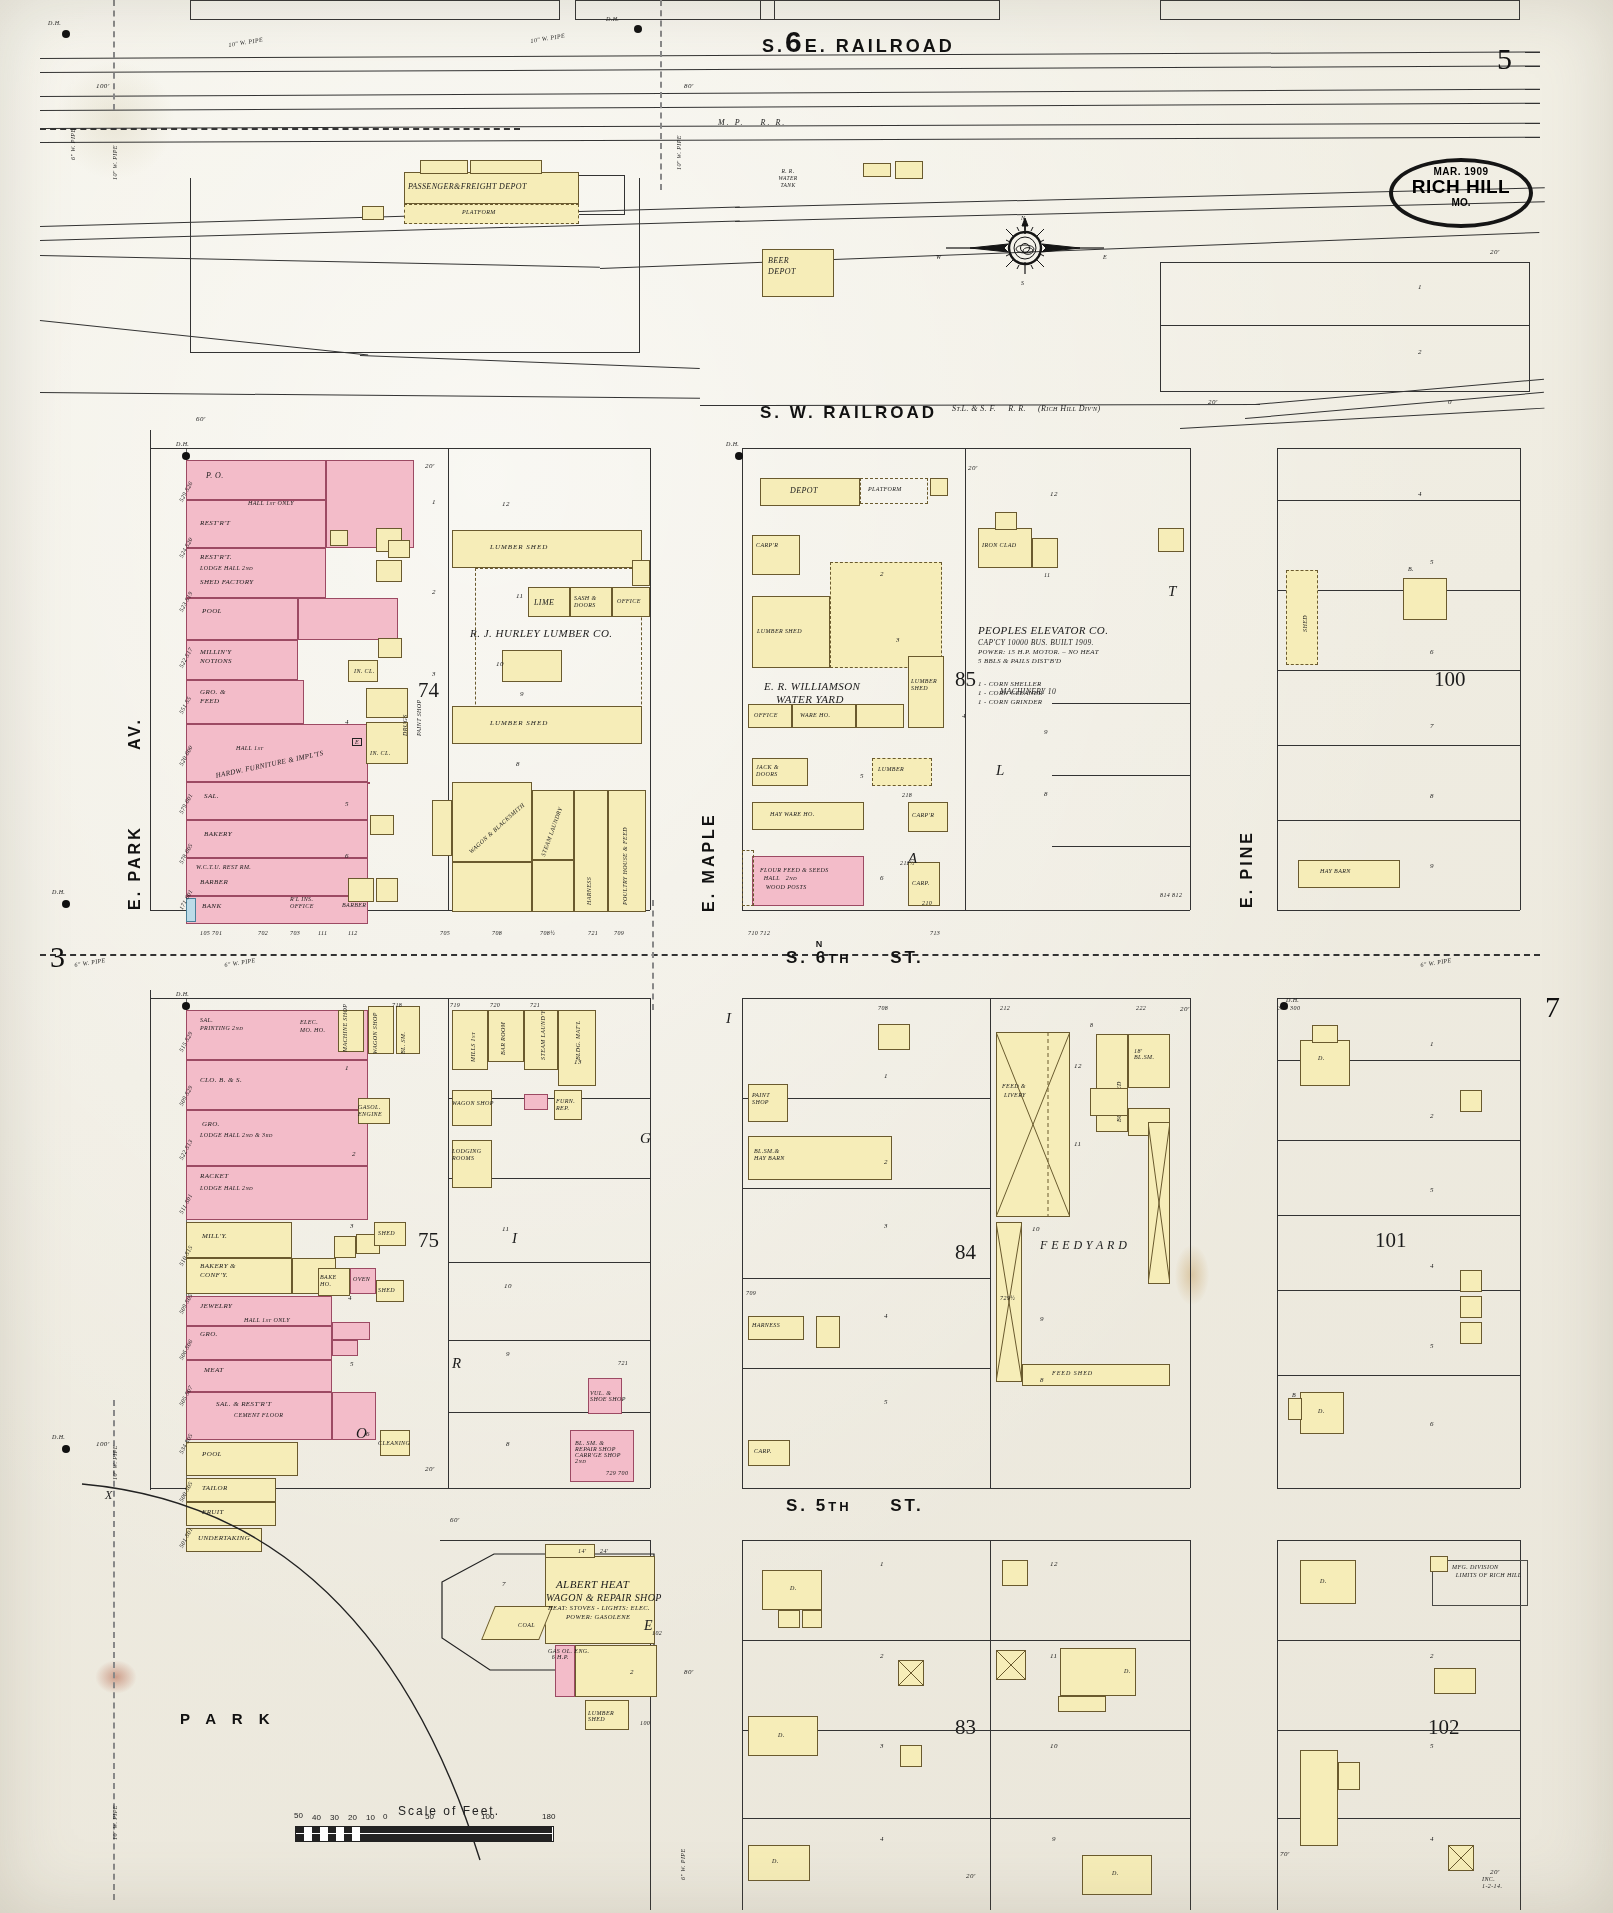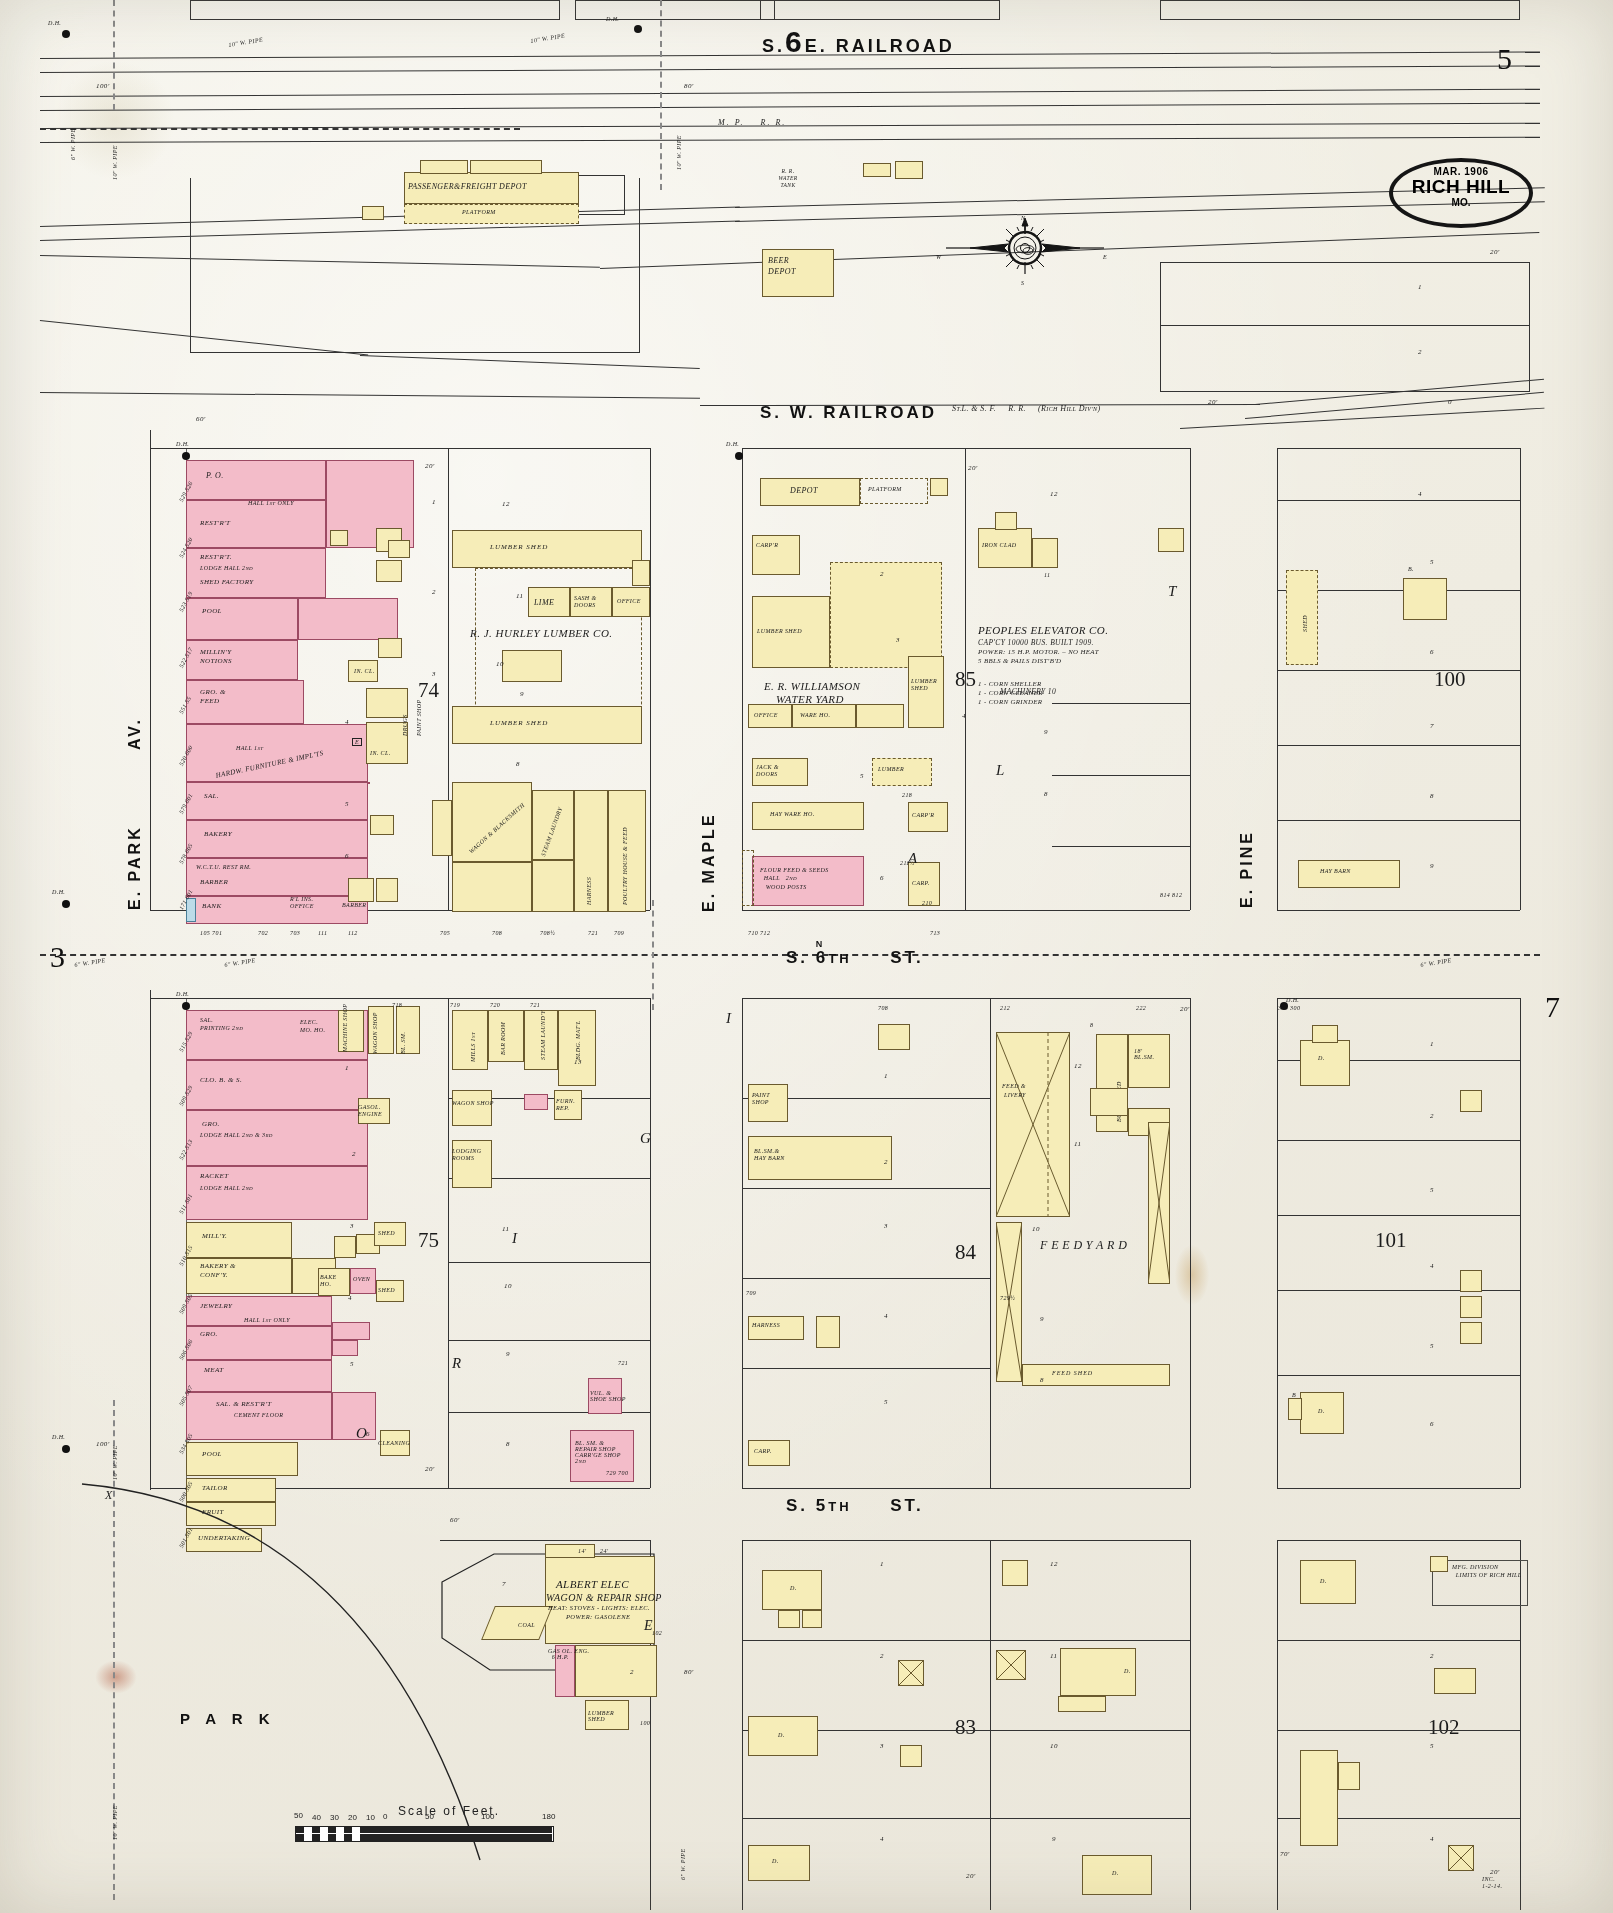--- a/index.html
+++ b/index.html
@@ -156,21 +156,21 @@
     </svg>
   </div>
   <div class="t mapfont tiny" style="left:936px;top:254px;">W</div>
   <div class="t mapfont tiny" style="left:1103px;top:254px;">E</div>
   <div class="t mapfont tiny" style="left:1021px;top:215px;">N</div>
   <div class="t mapfont tiny" style="left:1021px;top:280px;">S</div>
 
   <div class="t bignum" style="left:1497px;top:42px;">5</div>
 
   <div id="cartouche">
-    <div class="c1">MAR. 1906</div>
+    <div class="c1">MAR. 1909</div>
     <div class="c2">RICH HILL</div>
     <div class="c3">MO.</div>
   </div>
 
   <div class="t street" style="left:762px;top:25px;font-size:18px;">
     <span style="font-size:18px;">S.</span><span style="font-size:30px;">6</span><span style="font-size:18px;">E. RAILROAD</span>
   </div>
   <div class="t mapfont sm" style="left:718px;top:118px;letter-spacing:2px;">M. P.&nbsp;&nbsp;&nbsp; R. R.</div>
 
   <div class="t street" style="left:760px;top:403px;font-size:17px;">S. W. RAILROAD</div>
@@ -744,21 +744,21 @@
     <svg style="position:absolute;left:440px;top:1552px;" width="218" height="120">
       <path d="M2 30 L54 2 L214 2 L214 118 L50 118 L2 86 Z" fill="none" stroke="#222" stroke-width="1.2"></path>
     </svg>
     <div class="bld" style="left:545px;top:1556px;width:110px;height:88px;"></div>
     <div class="bld" style="left:545px;top:1544px;width:50px;height:14px;"></div>
     <div class="bld" style="left:488px;top:1606px;width:58px;height:34px;transform:skewX(-22deg);"></div>
     <div class="t mapfont tiny" style="left:518px;top:1622px;">COAL</div>
     <div class="bld brick" style="left:555px;top:1645px;width:20px;height:52px;"></div>
     <div class="bld" style="left:575px;top:1645px;width:82px;height:52px;"></div>
     <div class="t mapfont tiny" style="left:548px;top:1648px;line-height:6px;">GAS OL. ENG.<br>&nbsp;&nbsp;6 H.P.</div>
-    <div class="t mapfont" style="left:556px;top:1578px;font-size:11px;">ALBERT ELEC</div>
+    <div class="t mapfont" style="left:556px;top:1578px;font-size:11px;">ALBERT HEAT</div>
     <div class="t mapfont" style="left:546px;top:1592px;font-size:10px;">WAGON &amp; REPAIR SHOP</div>
     <div class="t mapfont" style="left:548px;top:1604px;font-size:6.5px;">HEAT: STOVES - LIGHTS: ELEC.</div>
     <div class="t mapfont" style="left:566px;top:1613px;font-size:6.5px;">POWER: GASOLENE</div>
     <div class="bld" style="left:585px;top:1700px;width:44px;height:30px;"></div>
     <div class="t mapfont tiny" style="left:588px;top:1710px;line-height:6px;">LUMBER<br>SHED</div>
     <div class="t mapfont xs" style="left:502px;top:1580px;">7</div>
     <div class="t mapfont xs" style="left:630px;top:1668px;">2</div>
     <div class="t mapfont tiny" style="left:578px;top:1548px;">14'</div>
     <div class="t mapfont tiny" style="left:600px;top:1548px;">24'</div>
     <div class="t mapfont" style="left:644px;top:1618px;font-size:14px;">E</div>

